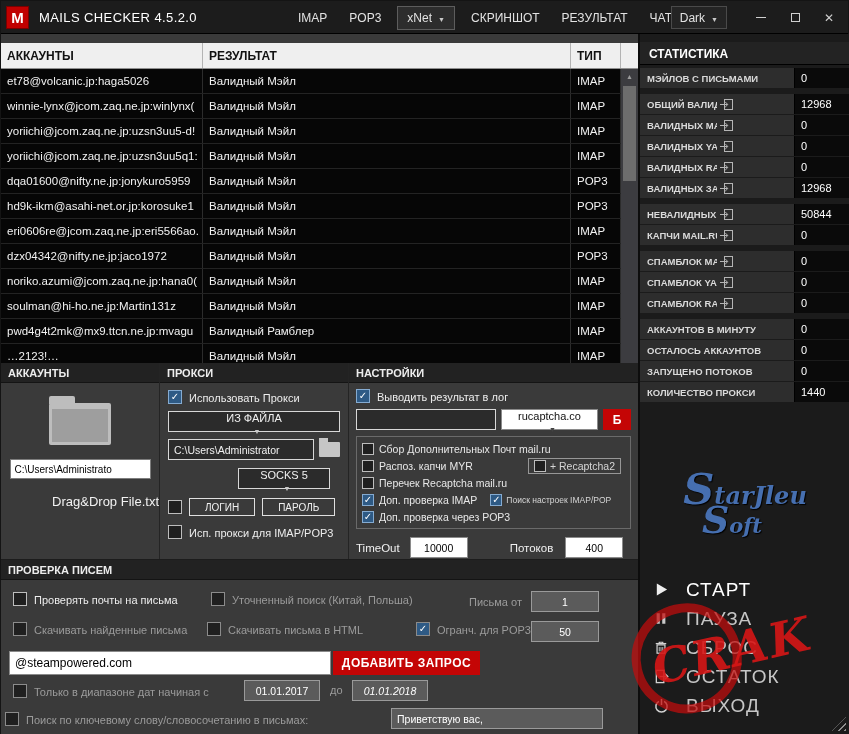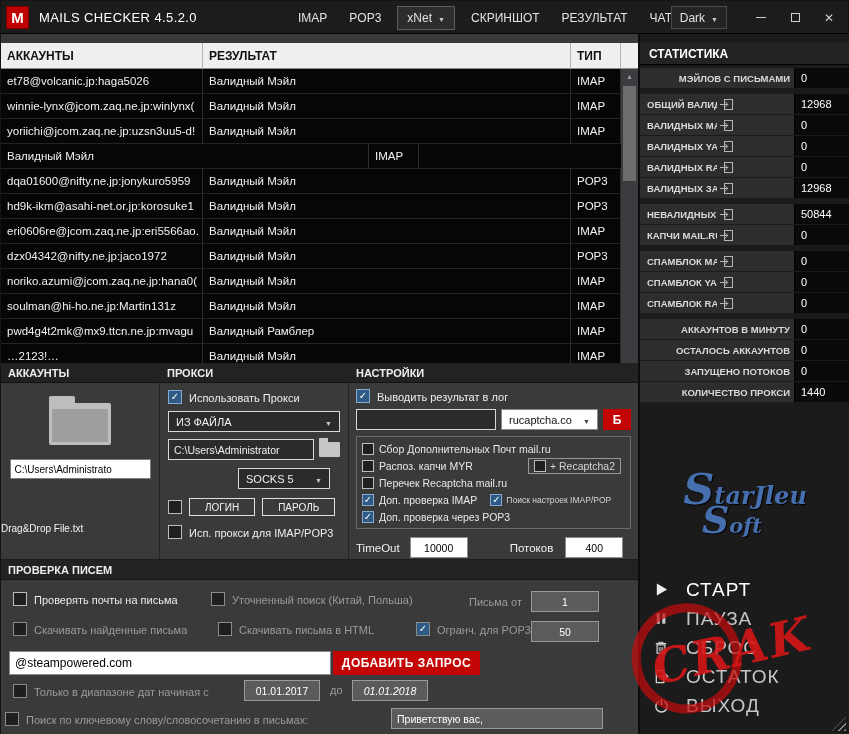--- a/index.html
+++ b/index.html
@@ -42,21 +42,21 @@
 
   
   #rightpanel { position:absolute; left:637px; top:33px; width:212px; height:701px; background:#1b1b1b; border-left:2px solid #0d0d0d; }
   #statstitle { margin-top:8px; height:23px; background:#232323; color:#fff; font-weight:bold; font-size:12px;
                 padding:5px 0 0 9px; border-bottom:1px solid #000; }
   #statsrows { margin-top:3px; }
   .stat-row { display:flex; height:20px; margin-bottom:1px; }
   .stat-row.gap { margin-top:6px; }
   .stat-label { flex:1; background:#2d2d2d; color:#dadada; font-size:9.5px; font-weight:bold;
                 display:flex; align-items:center; padding:0 4px 0 7px; white-space:nowrap; overflow:hidden; }
-  .stat-label span { flex:1; overflow:hidden;text-align:right; }
+  .stat-label span { flex:1; overflow:hidden; }
   .export-ic { display:flex; align-items:center; margin-left:3px; }
   .stat-value { width:56px; background:#0a0a0a; color:#fff; font-size:11px; padding:4px 0 0 6px; border-left:1px solid #000; }
 
   #softlogo { position:absolute; left:0; right:0; top:442px; text-align:center; color:#466fb0;
               font-family:"DejaVu Serif", serif; font-style:italic; font-weight:bold; text-shadow:1px 1px 1px #000; }
   .logoline1 { font-size:24px; line-height:26px; }
   .logoline2 { font-size:21px; line-height:22px; margin-right:26px; }
   .logoline1::first-letter, .logoline2::first-letter { font-size:1.8em; }
 
   #actions { position:absolute; left:0; right:0; top:541px; }
@@ -77,39 +77,39 @@
   .cb { width:14px; height:14px; border:1px solid #bdbdbd; background:#1f1f1f; display:inline-flex;
         align-items:center; justify-content:center; flex:none; }
   .cb.sm { width:12px; height:12px; }
   .cb.on { background:#2e5a85; border-color:#85abd1; }
   .cb.on::after { content:"✓"; color:#fff; font-size:10px; line-height:1; }
   .cbrow { display:flex; align-items:flex-end; gap:7px; }
   .cbrow .lbl { font-size:11px; color:#ededed; white-space:nowrap; }
   .cbrow.dim .lbl { color:#9b9b9b; }
   .cbrow.dim .cb { border-color:#8b8b8b; }
   .dd { display:flex; align-items:center; justify-content:space-between; background:#2b2b2b; border:1px solid #d8d8d8;
-        color:#f0f0f0; font-size:11px; padding:0 7px; height:21px; }
+        color:#f0f0f0; font-size:11px; padding:0 7px; height:21px;flex-direction:column; }
   .dd.light { background:#fff; color:#111; border-color:#8a8a8a; }
   .dd.light .caret::after { color:#444; }
   .ti { background:#2b2b2b; border:1px solid #d8d8d8; color:#f0f0f0; font-size:10.5px; height:21px; padding:0 5px;
         font-family:"Liberation Sans", sans-serif; }
   .ti.light { background:#fff; color:#000; border-color:#8a8a8a; }
   .ti.gray { background:#5b5b5b; color:#fff; border-color:#9a9a9a; text-align:center; }
   .obtn { border:1px solid #e0e0e0; background:transparent; color:#f0f0f0; font-size:10px; height:18px;
           padding:0 15px; display:flex; align-items:center; cursor:pointer; }
   .redbtn { background:#c40505; color:#fff; font-weight:bold; display:flex; align-items:center; justify-content:center; cursor:pointer; }
 
   
   #accpanel { position:absolute; left:0; top:362px; width:159px; height:196px; background:#3a3a3a; border-right:1px solid #242424; }
   .folder-big { width:62px; height:42px; margin:20px auto 14px; position:relative; background:#bdbdbd; border-radius:2px; }
   .folder-big::before { content:""; position:absolute; top:-7px; left:0; width:26px; height:8px; background:#bdbdbd; border-radius:2px 2px 0 0; }
   .folder-big::after { content:""; position:absolute; left:3px; right:3px; top:6px; bottom:3px; background:#9e9e9e; }
   .acc-path { width:141px; margin:2px auto 0; background:#fff; color:#000; border:1px solid #7d7d7d;
               font-size:10px; height:20px; padding:4px 4px 0; white-space:nowrap; overflow:hidden; }
-  .dragdrop { text-align:left; margin-top:44px; color:#f2f2f2; font-size:10px; }
+  .dragdrop { text-align:right; margin-top:15px; color:#f2f2f2; font-size:13px; }
 
   
   #proxypanel { position:absolute; left:159px; top:362px; width:189px; height:196px; background:#3a3a3a; border-right:1px solid #242424; }
   .pp-body { padding:7px 8px; display:flex; flex-direction:column; }
   .pp-body .cbrow { margin-bottom:7px; }
   #dd-source { margin-bottom:7px; }
   .pathrow { display:flex; align-items:center; gap:5px; margin-bottom:8px; }
   .pathrow .ti { flex:1; min-width:0; }
   .folder-sm { width:21px; height:15px; position:relative; background:#c6c6c6; border-radius:1px; flex:none; cursor:pointer; }
   .folder-sm::before { content:""; position:absolute; top:-4px; left:0; width:9px; height:5px; background:#c6c6c6; }
@@ -137,21 +137,21 @@
   #inp-threads { width:58px; margin-left:12px; text-align:center; }
 
   
   #letterspanel { position:absolute; left:0; top:558px; width:637px; height:176px; background:#3a3a3a; border-top:1px solid #1c1c1c; }
   #letterspanel .abs { position:absolute; }
   #cb-checkmail { top:32px; left:12px; }
   #cb-refined   { top:32px; left:210px; }
   #lbl-from  { top:36px; left:468px; color:#9b9b9b; font-size:11px; }
   #inp-from  { top:31px; left:530px; width:68px; }
   #cb-download { top:62px; left:12px; }
-  #cb-html     { top:62px; left:217px; }
+  #cb-html     { top:62px; left:206px; }
   #cb-pop3     { top:62px; left:415px; }
   #inp-pop3    { top:61px; left:530px; width:68px; }
   #inp-query { top:91px; left:8px; width:322px; height:24px; font-size:12px; }
   #btn-add   { top:91px; left:332px; width:147px; height:24px; font-size:12px; letter-spacing:.5px; }
   #cb-daterange { top:124px; left:12px; }
   #inp-datefrom { top:120px; left:243px; width:76px; }
   #lbl-to       { top:124px; left:329px; color:#9b9b9b; font-size:11px; }
   #inp-dateto   { top:120px; left:351px; width:76px;font-style:italic; }
   #cb-keyword   { top:152px; left:4px; }
   #inp-keyword  { top:148px; left:390px; width:212px; text-align:left; }
@@ -226,20 +226,21 @@
           <div class="td c0">winnie-lynx@jcom.zaq.ne.jp:winlynx(</div>
           <div class="td c1">Валидный Мэйл</div>
           <div class="td c2">IMAP</div>
         </div>
         <div class="tr">
           <div class="td c0">yoriichi@jcom.zaq.ne.jp:uzsn3uu5-d!</div>
           <div class="td c1">Валидный Мэйл</div>
           <div class="td c2">IMAP</div>
         </div>
         <div class="tr">
+          <div class="td c0">yoriichi@jcom.zaq.ne.jp:uzsn3uu5q1:</div>
           <div class="td c1">Валидный Мэйл</div>
           <div class="td c2">IMAP</div>
         </div>
         <div class="tr">
           <div class="td c0">dqa01600@nifty.ne.jp:jonykuro5959</div>
           <div class="td c1">Валидный Мэйл</div>
           <div class="td c2">POP3</div>
         </div>
         <div class="tr">
           <div class="td c0">hd9k-ikm@asahi-net.or.jp:korosuke1</div>

